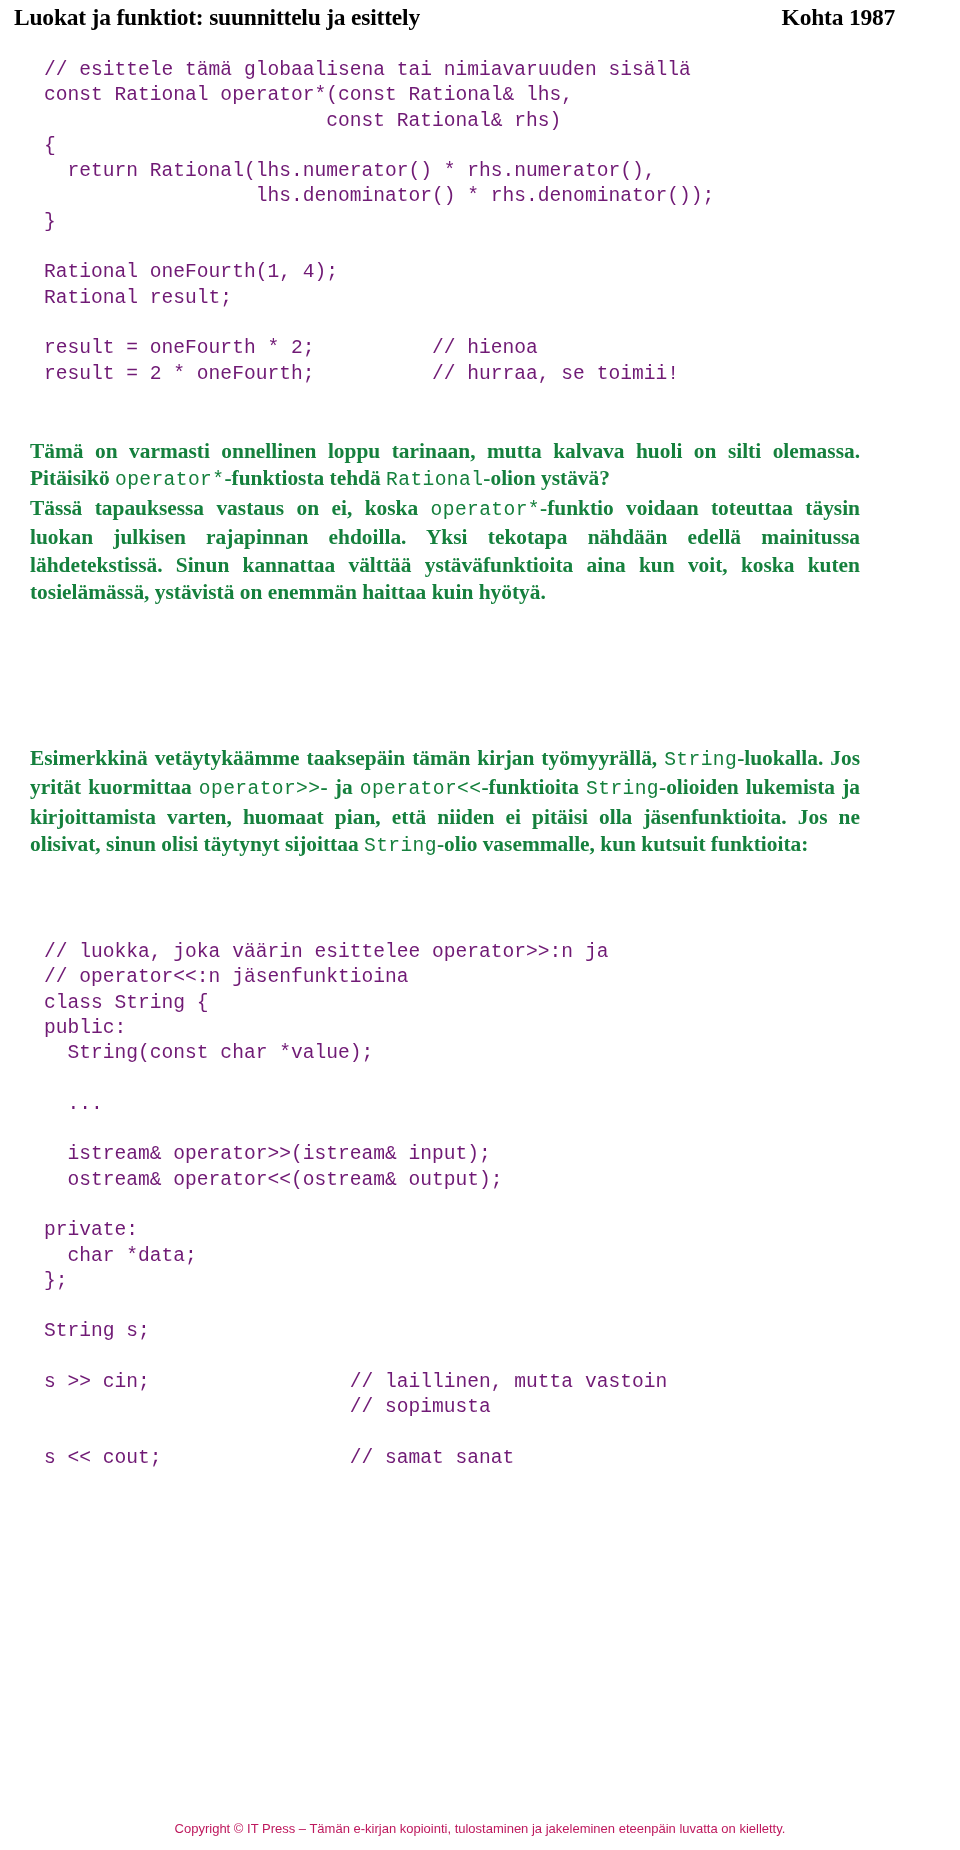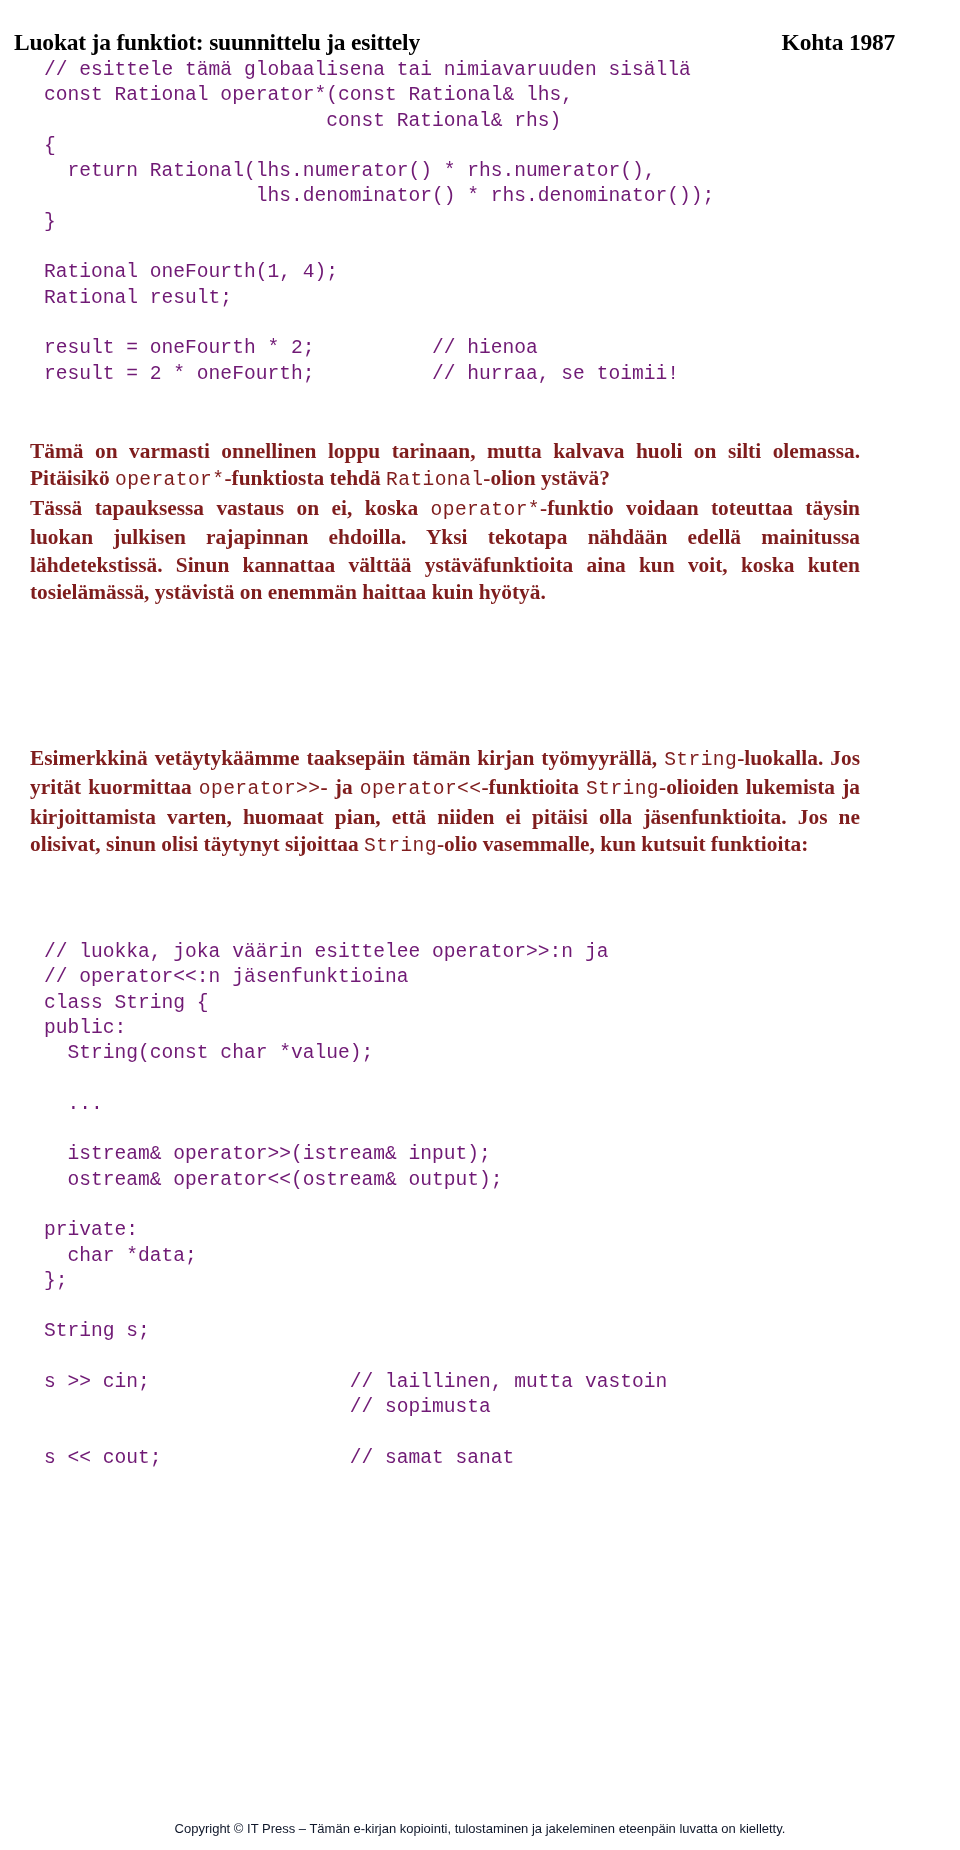--- a/index.html
+++ b/index.html
@@ -25,21 +25,20 @@
     right: 14px;
     top: 4px;
     height: 34px;
     display: flex;
     align-items: baseline;
     font-family: "Liberation Serif", serif;
     font-weight: bold;
     font-size: 23.5px;
     letter-spacing: -0.2px;
     white-space: nowrap;
-    margin-top: 25px;
   }
   .runhead .rh-title { flex: 0 0 auto; }
   .runhead .rh-spacer { flex: 1 1 auto; }
   .runhead .rh-section { flex: 0 0 auto; }
   .runhead .rh-page {
     flex: 0 0 auto;
     width: 74px;
   }
 
   
@@ -59,39 +58,39 @@
   .prose {
     position: absolute;
     left: 30px;
     width: 830px;
     font-family: "Liberation Serif", serif;
     font-weight: bold;
     font-size: 21.4px;
     line-height: 27.3px;
     text-align: justify;
     text-justify: inter-word;
-    color: #7f1d1d;
+    color: #15803d;
   }
   .prose .mono {
     font-family: "Liberation Mono", monospace;
     font-weight: normal;
     font-size: 19.6px;
     letter-spacing: 0.4px;
   }
 
   
   .footer {
     position: absolute;
     left: 0;
     right: 0;
     bottom: 14px;
     text-align: center;
     font-family: "Liberation Sans", sans-serif;
     font-size: 13px;
-    color: #0f172a;
+    color: #be185d;
   }
 </style>
 </head>
 <body>
 
 <div class="page">
 
   <div class="runhead">
     <span class="rh-title">Luokat ja funktiot: suunnittelu ja esittely</span>
     <span class="rh-spacer"></span>

